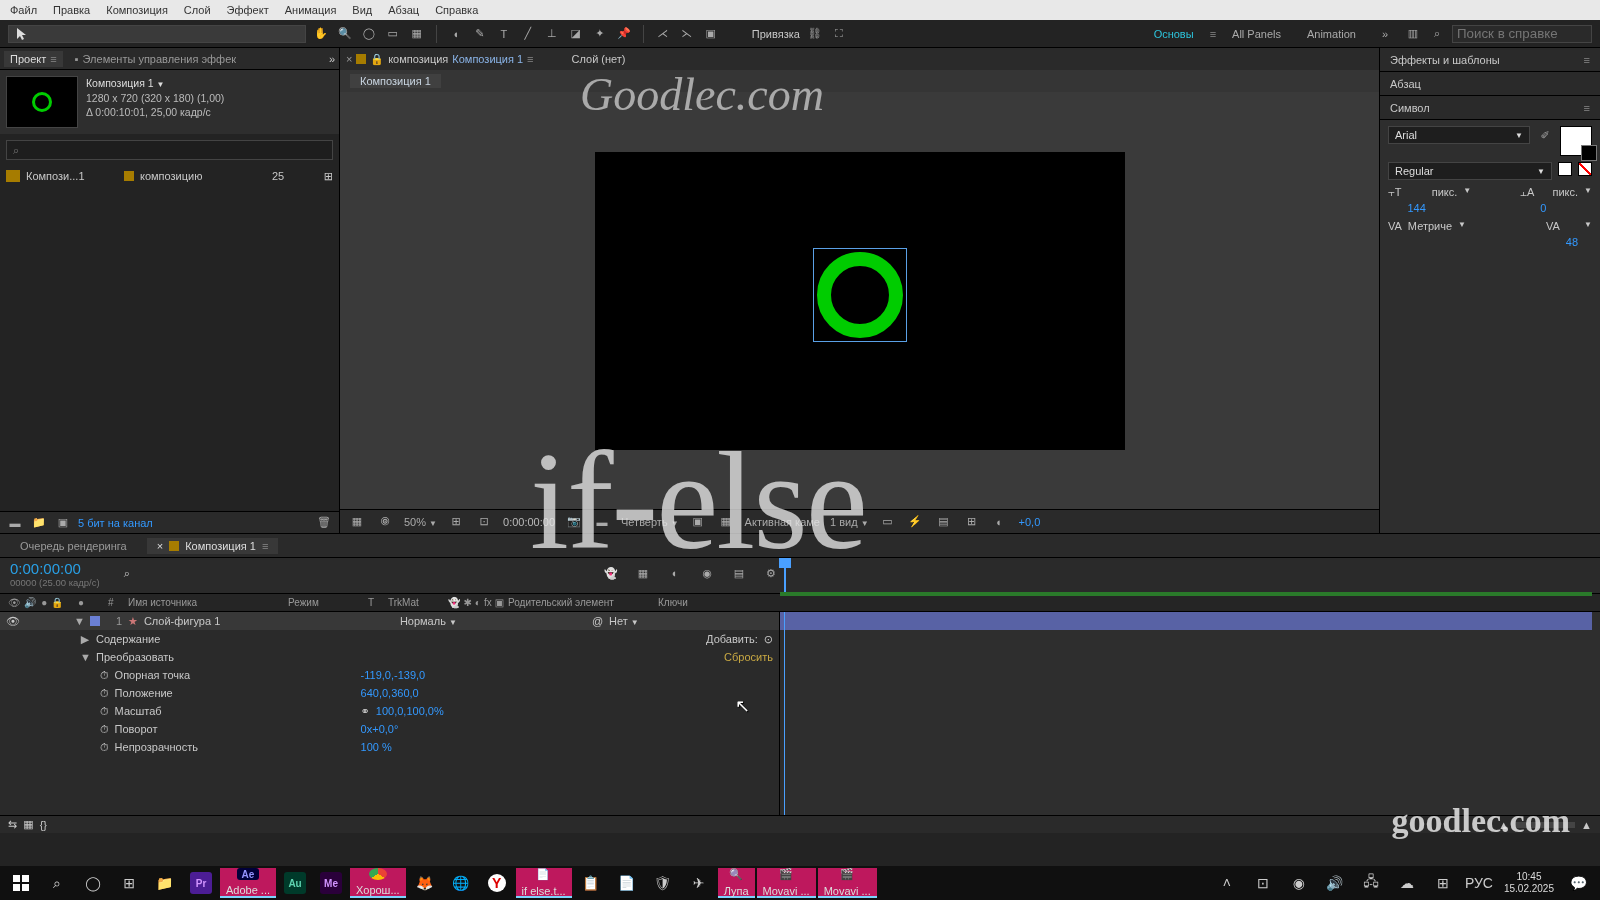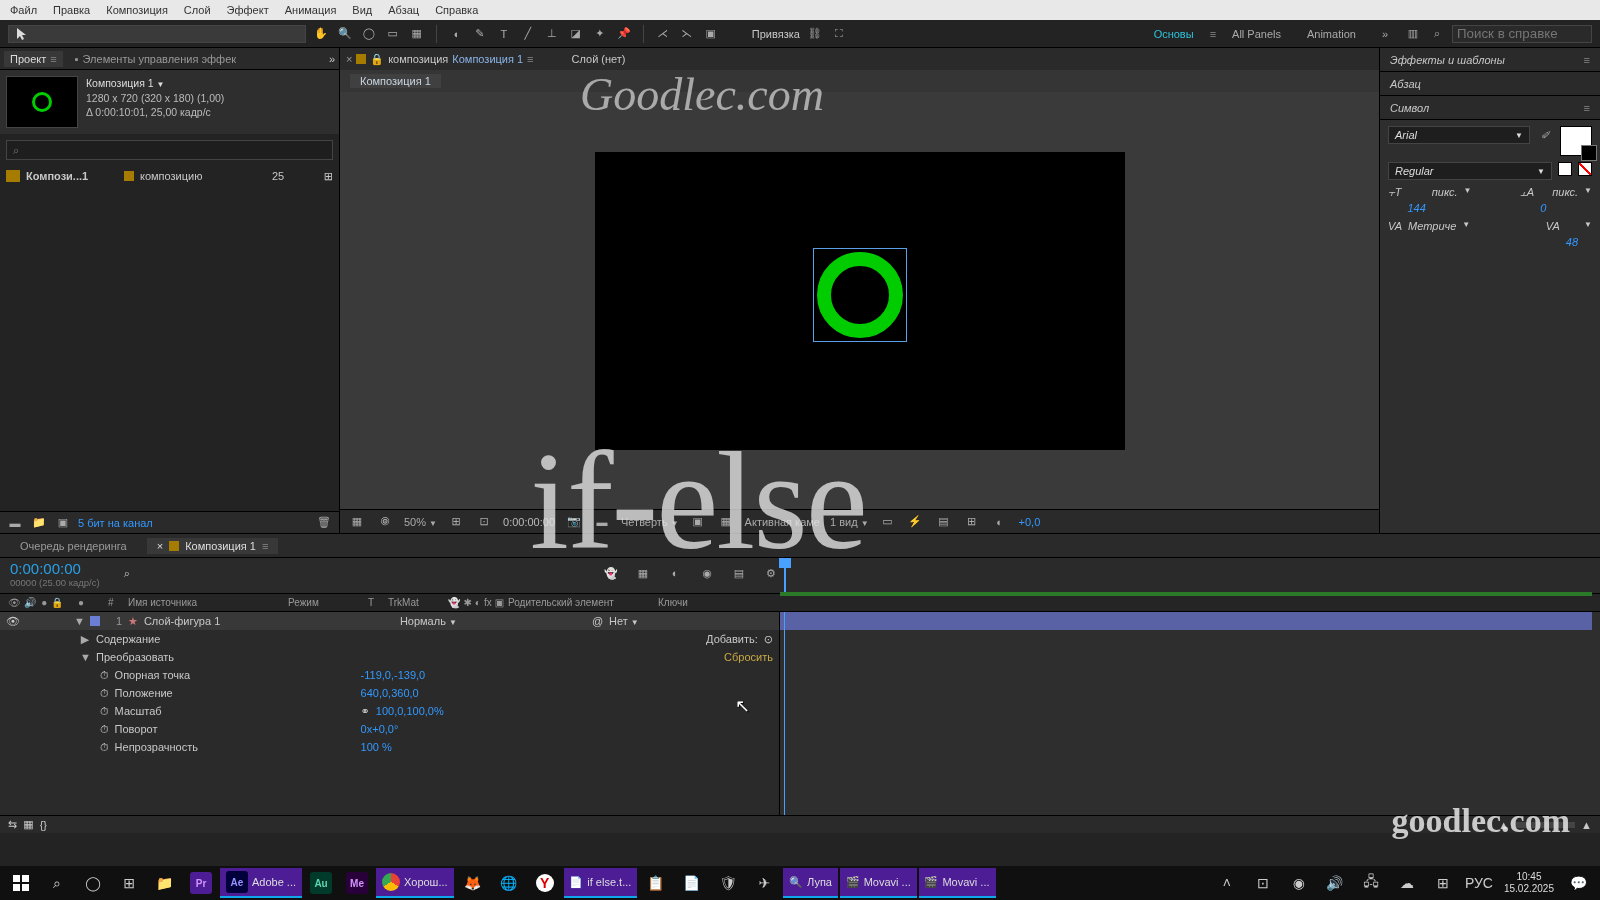--- a/index.html
+++ b/index.html
@@ -36,21 +36,21 @@
 .comp-tabs .x { color: #999; }
 .comp-sub { background: #353535; height: 22px; display: flex; align-items: center; padding: 0 10px; }
 .comp-sub .pill { background: #404040; padding: 1px 10px; color: #c8d4e0; }
 .viewer { flex: 1; display: flex; align-items: center; justify-content: center; background: #3a3a3a; position: relative; }
 .canvas { width: 530px; height: 298px; background: #000; position: relative; }
 .ring { position: absolute; left: 222px; top: 100px; width: 86px; height: 86px; border: 14px solid #0c0; border-radius: 50%; }
 .ring-sel { position: absolute; left: 218px; top: 96px; width: 94px; height: 94px; border: 1px solid #5aa0e6; }
 .viewer-ctrl { height: 24px; background: #2a2a2a; border-top: 1px solid #000; display: flex; align-items: center; padding: 0 8px; gap: 10px; color: #aaa; }
 .viewer-ctrl .tc { color: #bbb; }
 .viewer-ctrl .blue { color: #39f; }
-.right-col { width: 220px; display: flex; flex-direction: column; background: #2e2e2e; font-style: italic; }
+.right-col { width: 220px; display: flex; flex-direction: column; background: #2e2e2e; }
 .r-panel-h { background: #2a2a2a; height: 24px; display: flex; align-items: center; padding: 0 10px; border-bottom: 1px solid #000; justify-content: space-between; }
 .char-body { padding: 6px 8px; display: flex; flex-direction: column; gap: 6px; }
 .char-row { display: flex; align-items: flex-start; gap: 6px; }
 .sel { background: #1e1e1e; border: 1px solid #444; color: #ddd; padding: 2px 6px; flex: 1; display: flex; justify-content: space-between; align-items: center; }
 .swatch { width: 32px; height: 30px; background: #fff; border: 1px solid #000; position: relative; }
 .swatch::after { content: ''; position: absolute; right: -6px; bottom: -6px; width: 14px; height: 14px; background: #000; border: 1px solid #777; }
 .num-val { color: #39f; margin-top: 16px; }
 .bottom { height: 300px; display: flex; flex-direction: column; background: #2a2a2a; border-top: 1px solid #000; }
 .tl-tabs { background: #2a2a2a; height: 24px; display: flex; align-items: center; padding: 0 10px; gap: 10px; border-bottom: 1px solid #000; }
 .tl-tabs .t { padding: 2px 10px; color: #999; display:flex; align-items:center; gap:6px;}
@@ -86,21 +86,21 @@
 .track { position: absolute; left: 0; right: 8px; height: 18px; background: #5862a5; top: 0; }
 .track-cti { position: absolute; top: 0; bottom: 0; width: 1px; background: #4aa0ff; left: 4px; }
 .tick-row { position: absolute; left: 4px; height: 6px; border-left: 1px solid #4aa0ff; }
 .watermark1 { position: absolute; top: 68px; left: 580px; font: italic 46px Georgia, serif; color: rgba(230,230,230,0.65); pointer-events: none; }
 .watermark2 { position: absolute; top: 420px; left: 530px; font: 140px Georgia, serif; color: rgba(230,230,230,0.78); pointer-events: none; letter-spacing: -2px; }
 .watermark3 { position: absolute; bottom: 60px; right: 30px; font: bold 34px Georgia, serif; color: rgba(230,230,230,0.85); pointer-events: none; }
 .cursor { position: absolute; left: 735px; top: 695px; font-size: 18px; color: #fff; pointer-events: none; text-shadow: 1px 1px 1px #000; }
 .taskbar { position: absolute; bottom: 0; left: 0; right: 0; height: 34px; background: #101010; display: flex; align-items: center; padding: 0 4px; gap: 2px; }
 .tb-ico { width: 34px; height: 30px; display: flex; align-items: center; justify-content: center; color: #ccc; font-size: 14px; }
 .tb-app { height: 30px; display: flex; align-items: center; gap: 4px; padding: 0 6px; color: #ddd; font-size: 11px; }
-.tb-app.active { background: #4c1d95; border-bottom: 2px solid #0ea5e9; }
+.tb-app.active { background: #be185d; border-bottom: 2px solid #7dd3fc; flex-direction: column; }
 .tb-spacer { flex: 1; }
 .tb-clock { text-align: center; font-size: 10px; color: #ddd; line-height: 1.2; padding: 0 6px; }
 .app-badge { width: 22px; height: 22px; border-radius: 3px; display: flex; align-items: center; justify-content: center; font-size: 10px; font-weight: bold; }
 .b-pr { background: #4c1d95; color: #d294ff; }
 .b-ae { background: #00003a; color: #9494ff; }
 .b-au { background: #003a2a; color: #5fd4b1; }
 .b-me { background: #2a003a; color: #d294ff; }
 .tri { font-size: 8px; }
 .hamb { color: #888; }
 </style>
@@ -175,21 +175,21 @@
         </div>
       <div class="proj-info">
         <div class="name"><span>Композиция 1</span> <span class="tri">▼</span></div>
         <div>1280 x 720  (320 x 180) (1,00)</div>
         <div>Δ 0:00:10:01, 25,00 кадр/с</div>
       </div>
     </div>
     <div class="proj-search"><input placeholder="⌕" style=""></div>
     <div class="proj-row">
       <span class="ico"></span>
-      <span style="flex:0 0 92px;font-weight:bold">Компози...1</span>
+      <span style="flex:0 0 92px;font-weight:normal">Компози...1</span>
       <span style="width:10px;height:10px;background:#a67c00"></span>
       <span style="flex:0 0 70px">композицию</span>
       <span style="flex:0 0 50px"></span>
       <span>25</span>
       <span style="margin-left:auto">⊞</span>
     </div>
     <div class="proj-foot">
       <span class="tool-ico">▬</span>
       <span class="tool-ico">📁</span>
       <span class="tool-ico">▣</span>

